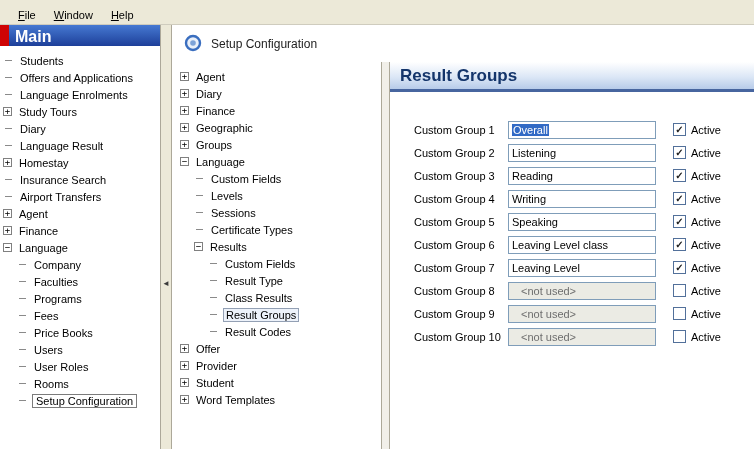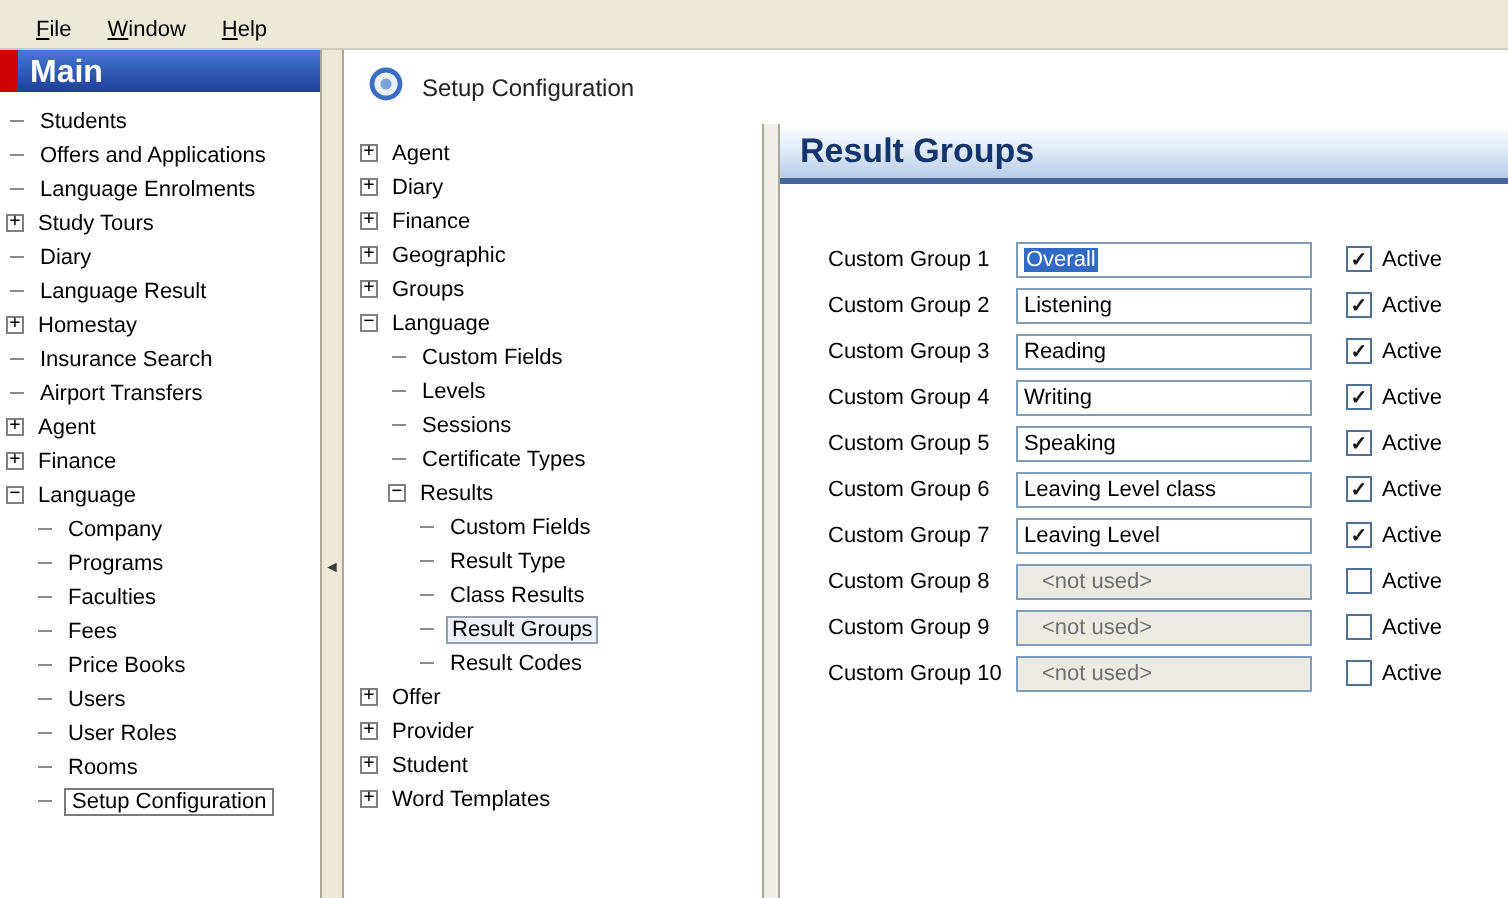--- a/index.html
+++ b/index.html
@@ -138,25 +138,25 @@
         <div class="nav-item">
           <span class="box">−</span>
           <span class="nav-label">Language</span>
         </div>
         <div class="nav-item child">
           <span class="dash"></span>
           <span class="nav-label">Company</span>
         </div>
         <div class="nav-item child">
           <span class="dash"></span>
+          <span class="nav-label">Faculties</span>
+        </div>
+        <div class="nav-item child">
+          <span class="dash"></span>
           <span class="nav-label">Programs</span>
-        </div>
-        <div class="nav-item child">
-          <span class="dash"></span>
-          <span class="nav-label">Faculties</span>
         </div>
         <div class="nav-item child">
           <span class="dash"></span>
           <span class="nav-label">Fees</span>
         </div>
         <div class="nav-item child">
           <span class="dash"></span>
           <span class="nav-label">Price Books</span>
         </div>
         <div class="nav-item child">

